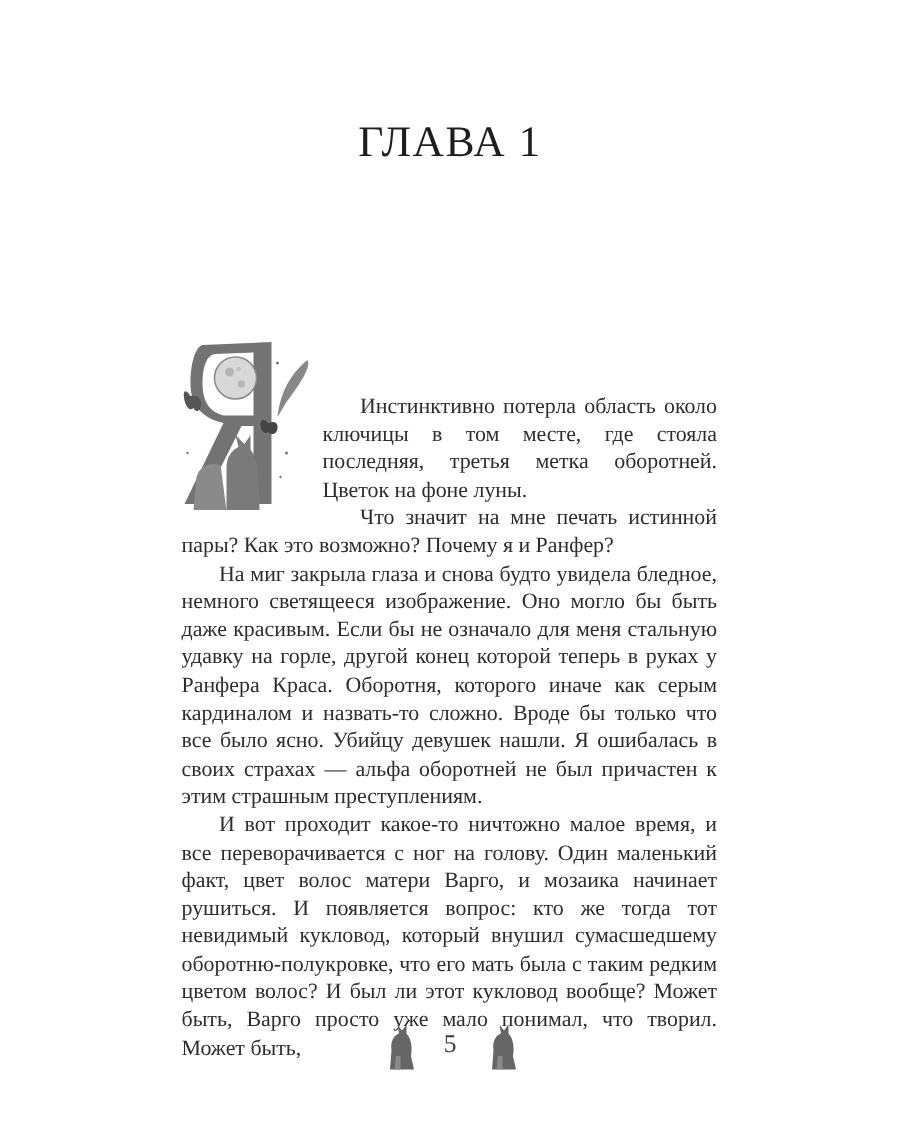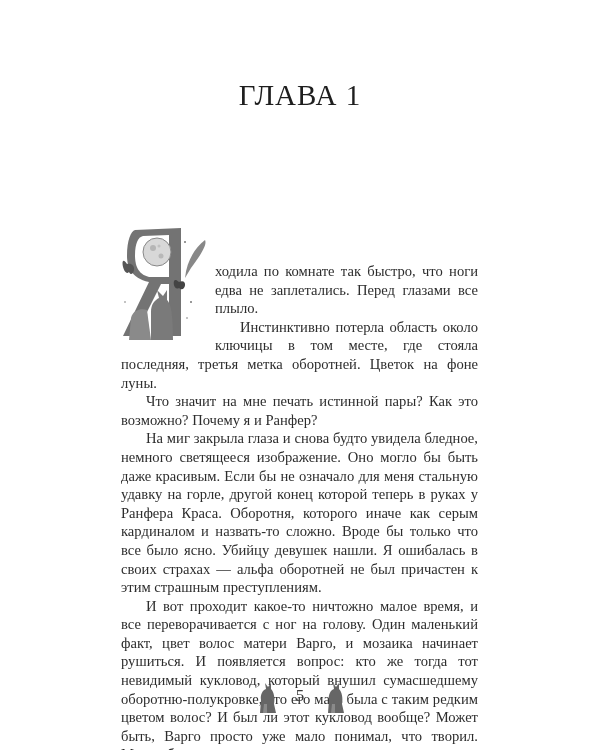--- a/index.html
+++ b/index.html
@@ -47,21 +47,21 @@
           <path d="M6 42 C-2 30 2 56 8 50 C12 58 18 40 6 42 Z" fill="#555"></path>
 
           <path d="M30 118 L30 90 C30 82 34 78 38 76 L36 68 L42 74 L46 68 L46 78 C50 82 52 92 52 118 Z" fill="#7a7a7a"></path>
           <path d="M8 118 L10 96 C12 88 20 86 26 88 L30 118 Z" fill="#8a8a8a"></path>
 
           <circle cx="64" cy="20" r="1" fill="#777"></circle>
           <circle cx="70" cy="80" r="1" fill="#777"></circle>
           <circle cx="66" cy="96" r="0.8" fill="#777"></circle>
           <circle cx="4" cy="80" r="0.8" fill="#777"></circle>
         </svg>
-      </span><span>ходила по комнате так быстро, что ноги едва не заплетались. Перед глазами все плыло.</span>
+      </span>
     </p>
     <p>Инстинктивно потерла область около ключицы в том месте, где стояла последняя, третья метка оборотней. Цветок на фоне луны.</p>
     <p>Что значит на мне печать истинной пары? Как это возможно? Почему я и Ранфер?</p>
     <p>На миг закрыла глаза и снова будто увидела бледное, немного светящееся изображение. Оно могло бы быть даже красивым. Если бы не означало для меня стальную удавку на горле, другой конец которой теперь в руках у Ранфера Краса. Оборотня, которого иначе как серым кардиналом и назвать-то сложно. Вроде бы только что все было ясно. Убийцу девушек нашли. Я ошибалась в своих страхах — альфа оборотней не был причастен к этим страшным преступлениям.</p>
     <p>И вот проходит какое-то ничтожно малое время, и все переворачивается с ног на голову. Один маленький факт, цвет волос матери Варго, и мозаика начинает рушиться. И появляется вопрос: кто же тогда тот невидимый кукловод, который внушил сумасшедшему оборотню-полукровке, что его мать была с таким редким цветом волос? И был ли этот кукловод вообще? Может быть, Варго просто уже мало понимал, что творил. Может быть,</p>
   </div>
 
   <div class="footer">
     <span class="wolf left">
       <svg width="26" height="34" viewBox="0 0 26 34" xmlns="http://www.w3.org/2000/svg">

